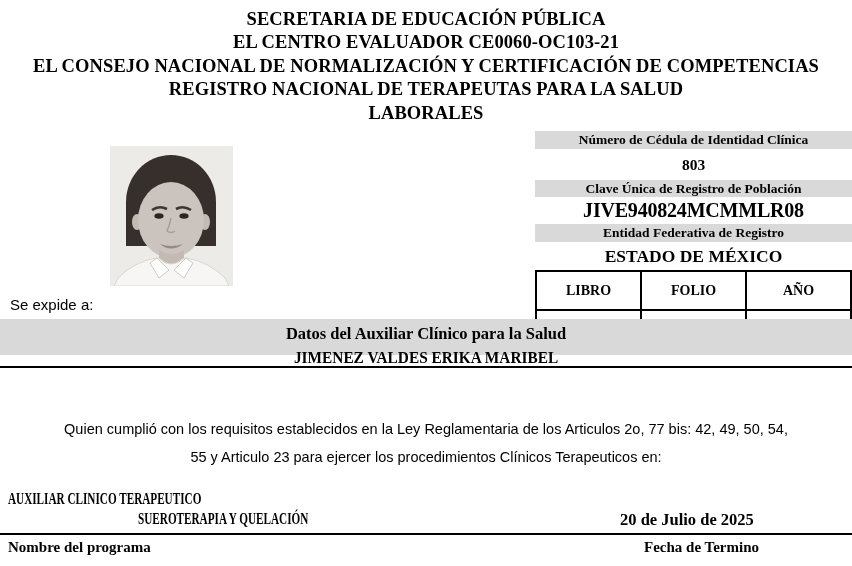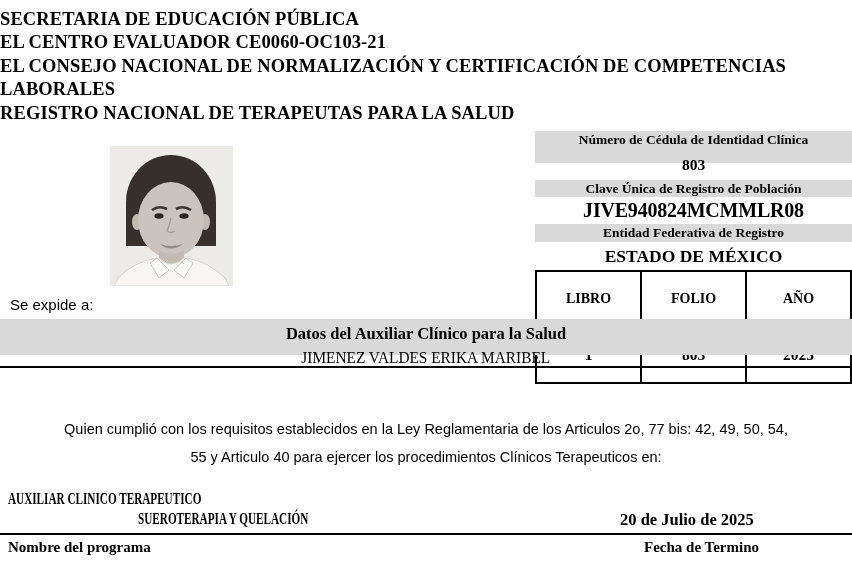--- a/index.html
+++ b/index.html
@@ -2,55 +2,55 @@
 <html style="--band-gray: #d9d9d9;"><head>
 <meta charset="utf-8">
 <style>
   html,body{margin:0;padding:0;background:#fff;}
   .page{
     position:relative;width:852px;height:566px;background:#fff;overflow:hidden;
     font-family:"Liberation Serif", serif;color:#000;
   }
   
   .header{
-    position:absolute;top:8px;left:0;width:852px;
+    position:absolute;top:8px;left:0;width:852px;text-align:center;
     font-weight:bold;font-size:18.5px;line-height:23.4px;letter-spacing:.1px;
   }
   
   .photo{position:absolute;left:110px;top:146px;width:123px;height:140px;}
   
   .rbox{position:absolute;left:535px;width:317px;text-align:center;}
   .band{background:var(--band-gray,#d9d9d9);font-weight:bold;font-size:13.5px;}
-  .b1{top:131px;height:32px;line-height:18px;}
+  .b1{top:131px;height:18px;line-height:18px;}
   .v1{top:149px;height:31px;line-height:31px;font-weight:bold;font-size:15.5px;}
   .b2{top:180px;height:17px;line-height:17px;}
   .v2{top:197px;height:27px;line-height:27px;font-weight:bold;font-size:20px;letter-spacing:-.2px;}
   .b3{top:224px;height:18px;line-height:18px;}
   .v3{top:242px;height:28px;line-height:28px;font-weight:bold;font-size:17.5px;}
   table.libro{
     position:absolute;left:535px;top:270px;width:317px;border-collapse:collapse;
     table-layout:fixed;
   }
   table.libro td{
-    border:2px solid #000;text-align:center;font-weight:bold;padding:16px;
+    border:2px solid #000;text-align:center;font-weight:bold;padding:8px;
   }
   table.libro tr.hd td{height:21px;font-size:14px;}
   table.libro tr.vl td{height:23px;font-size:15.5px;}
   
   .se-expide{
     position:absolute;left:10px;top:296px;
     font-family:"Liberation Sans", sans-serif;font-size:15px;
   }
   .banner{
     position:absolute;left:0;top:319px;width:852px;height:36px;line-height:29px;
     background:var(--band-gray,#d9d9d9);text-align:center;font-weight:bold;font-size:16.5px;
   }
   .holder{
     position:absolute;left:0;top:348px;width:852px;text-align:center;
-    font-weight:normal;font-size:16.5px;
+    font-weight:bold;font-size:16.5px;
   }
   .holder span{display:inline-block;transform:scaleX(.93);transform-origin:center;}
   .rule{position:absolute;left:0;width:852px;background:#000;}
   .rule1{top:366px;height:2px;}
   .rule2{top:533px;height:2px;}
   
   .legal{
     position:absolute;left:0;top:416px;width:852px;text-align:center;
     font-family:"Liberation Sans", sans-serif;font-size:14.5px;line-height:27.5px;color:#000000;
   }
@@ -64,22 +64,22 @@
 </style>
 </head>
 <body>
 
 <div class="page">
 
   <div class="header">
     <div>SECRETARIA DE EDUCACIÓN PÚBLICA</div>
     <div>EL CENTRO EVALUADOR CE0060-OC103-21</div>
     <div>EL CONSEJO NACIONAL DE NORMALIZACIÓN Y CERTIFICACIÓN DE COMPETENCIAS</div>
+    <div>REGISTRO NACIONAL DE TERAPEUTAS PARA LA SALUD</div>
     <div>LABORALES</div>
-    <div>REGISTRO NACIONAL DE TERAPEUTAS PARA LA SALUD</div>
   </div>
 
   <div class="photo">
     <svg viewBox="0 0 123 140" width="123" height="140">
       <rect width="123" height="140" fill="#edebe8"></rect>
       <ellipse cx="61" cy="56" rx="45" ry="47" fill="#372f2b"></ellipse>
       <rect x="16" y="56" width="90" height="44" fill="#372f2b"></rect>
       <ellipse cx="27" cy="76" rx="5" ry="8" fill="#c3bab4"></ellipse>
       <ellipse cx="95" cy="76" rx="5" ry="8" fill="#c3bab4"></ellipse>
       <ellipse cx="61" cy="74" rx="33" ry="38" fill="#cbc3bd"></ellipse>
@@ -123,21 +123,21 @@
 
   <div class="banner">Datos del Auxiliar Clínico para la Salud</div>
 
   <div class="holder">
     <span>JIMENEZ VALDES ERIKA MARIBEL</span>
   </div>
   <div class="rule rule1"></div>
 
   <div class="legal">
     <div>Quien cumplió con los requisitos establecidos en la Ley Reglamentaria de los Articulos 2o, 77 bis: 42, 49, 50, 54,</div>
-    <div>55 y Articulo 40 para ejercer los procedimientos Clínicos Terapeuticos en:</div>
+    <div>55 y Articulo 23 para ejercer los procedimientos Clínicos Terapeuticos en:</div>
   </div>
 
   <div class="prog-title">
     <span class="cond">AUXILIAR CLINICO TERAPEUTICO</span>
   </div>
   <div class="prog-sub">
     <span class="cond">SUEROTERAPIA Y QUELACIÓN</span>
   </div>
   <div class="end-date">20 de Julio de 2025</div>
   <div class="rule rule2"></div>

